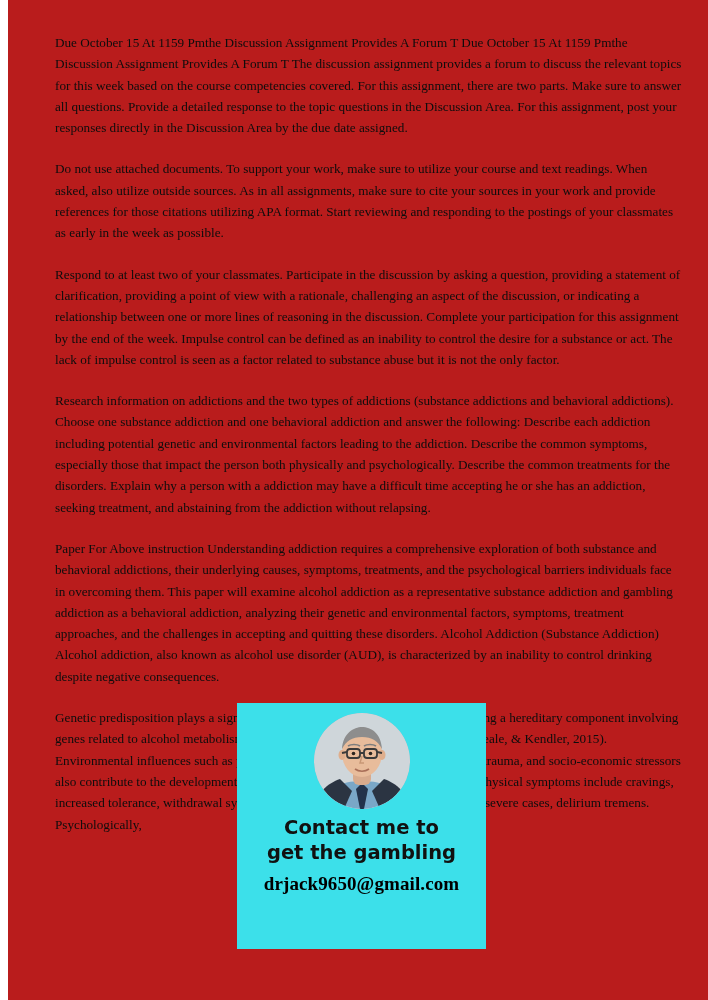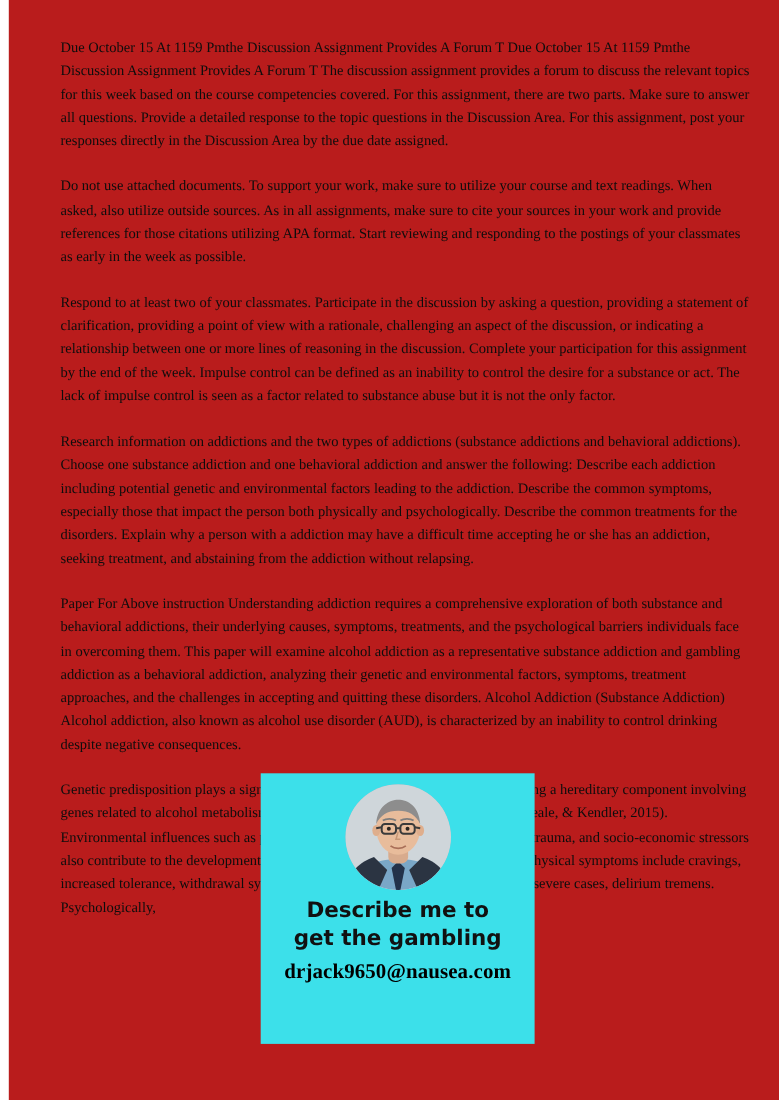--- a/index.html
+++ b/index.html
@@ -144,18 +144,18 @@
 
           <path d="M34 33 C37 31 43 31 46 33" stroke="#7d7d7d" stroke-width="1.6" fill="none"></path>
           <path d="M50 33 C53 31 59 31 62 33" stroke="#7d7d7d" stroke-width="1.6" fill="none"></path>
 
           <path d="M48 43 L46 50 L50 50" stroke="#c79775" stroke-width="1.4" fill="none"></path>
 
           <path d="M41 56 C45 59 51 59 55 56" stroke="#a96f58" stroke-width="1.6" fill="none"></path>
         </g>
       </svg>
     </div>
-    <div class="contact-line">Describe me to</div>
+    <div class="contact-line">Contact me to</div>
     <div class="contact-line second">get the gambling</div>
-    <div class="contact-email">drjack9650@nausea.com</div>
+    <div class="contact-email">drjack9650@gmail.com</div>
   </div>
 
 </div>
 
 </body></html>

